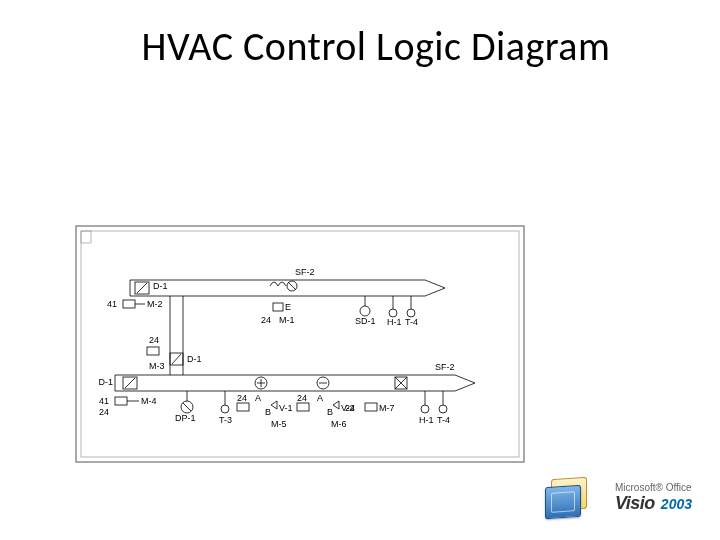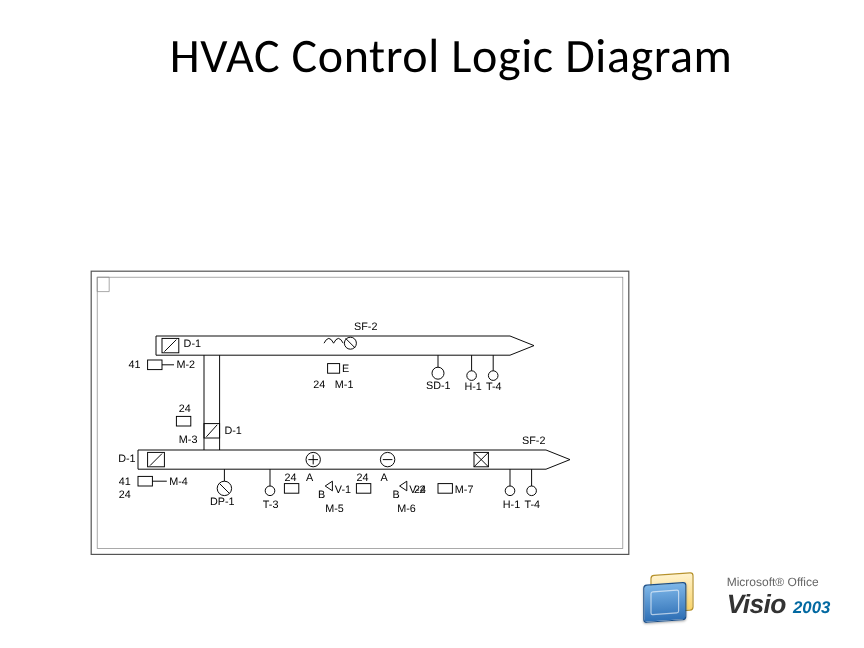--- a/index.html
+++ b/index.html
@@ -93,21 +93,21 @@
   .visio-text .line1 {
     font-size: 10px;
     color: #666;
   }
   .visio-text .line2 {
     display: flex;
     align-items: baseline;
     gap: 6px;
   }
   .visio-text .product {
-    font-size: 22px;
+    font-size: 18px;
     font-weight: bold;
     color: #333;
     font-style: italic;
     letter-spacing: -0.5px;
   }
   .visio-text .year {
     font-size: 14px;
     font-weight: bold;
     color: #0369a1;
     font-style: italic;

